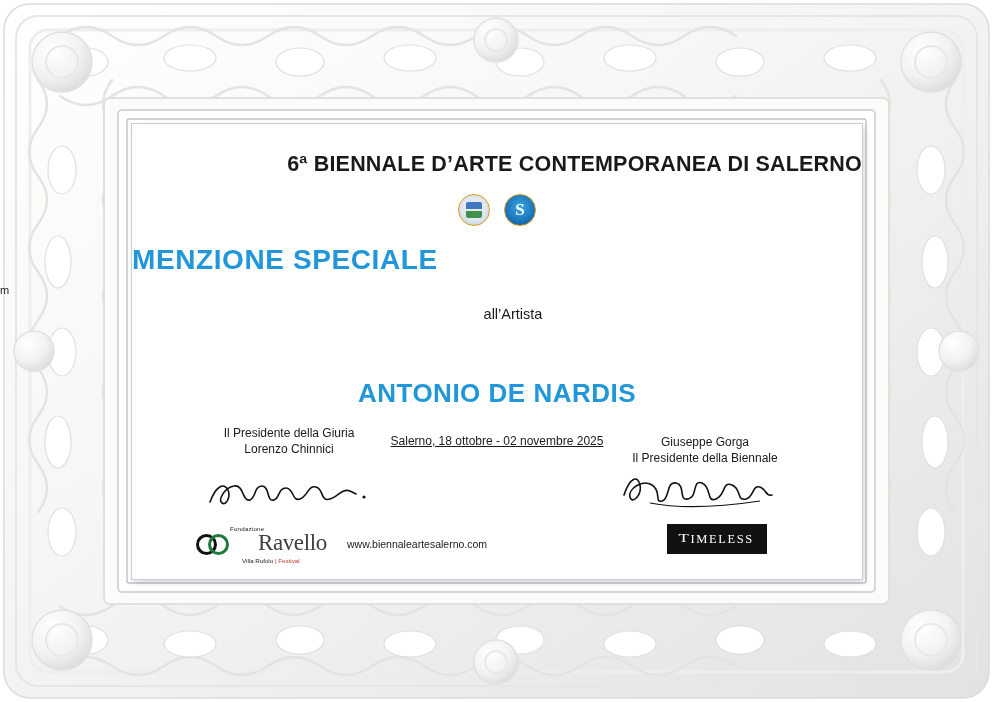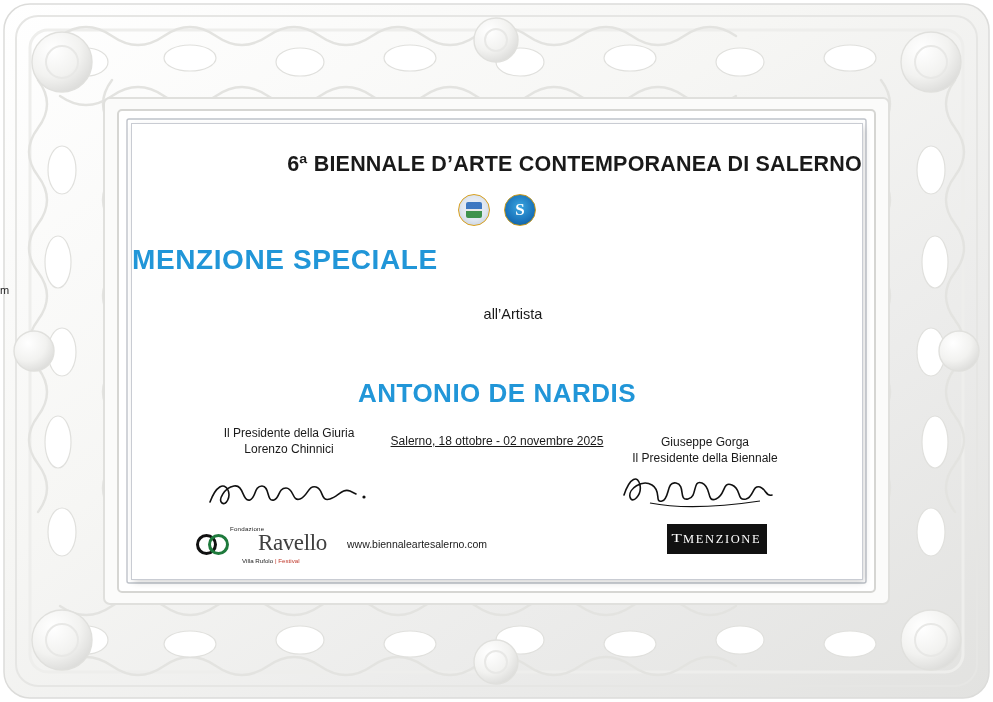--- a/index.html
+++ b/index.html
@@ -414,17 +414,17 @@
         <span>Villa Rufolo</span>
         <span class="sep">|</span>
         <span class="fest">Festival</span>
       </div>
     </div>
 
     <div class="footer-url">www.biennaleartesalerno.com</div>
 
     <div class="footer-timeless">
       <span class="glyph">T</span>
-        <span>MENZIONE</span>
+        <span>IMELESS</span>
     </div>
 
   </div>
 </div>
 
 </body></html>

